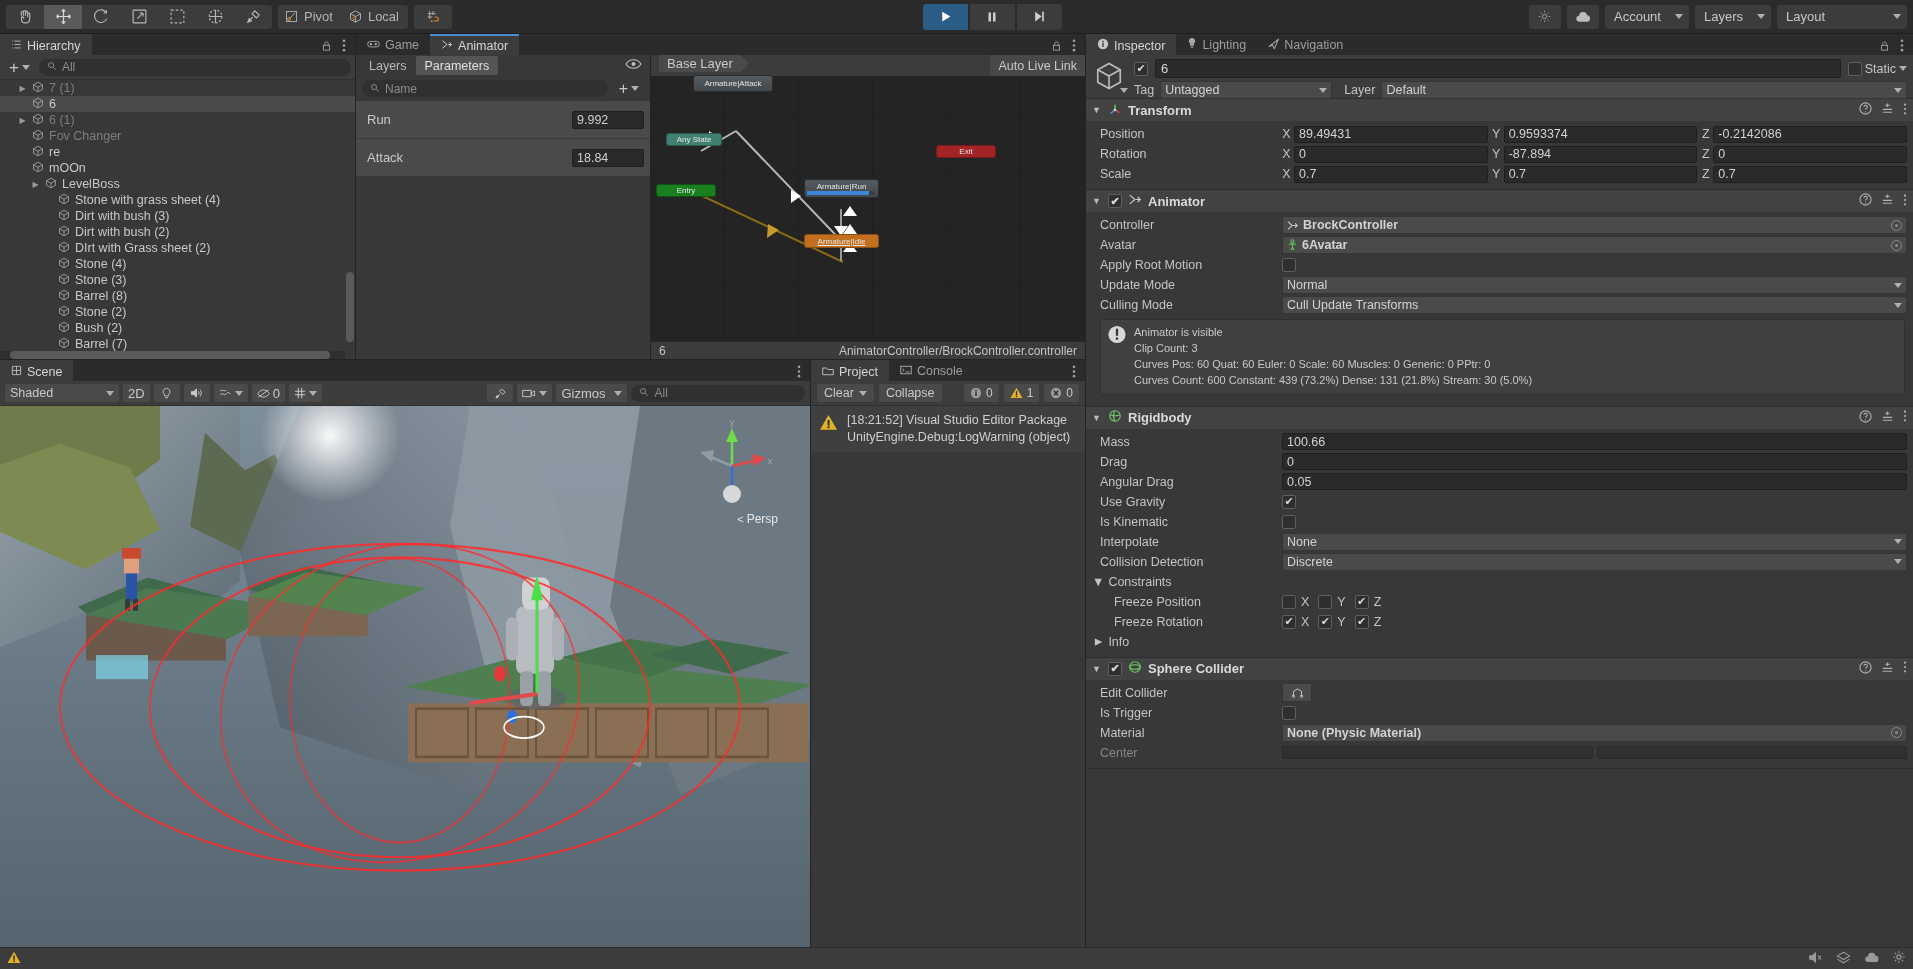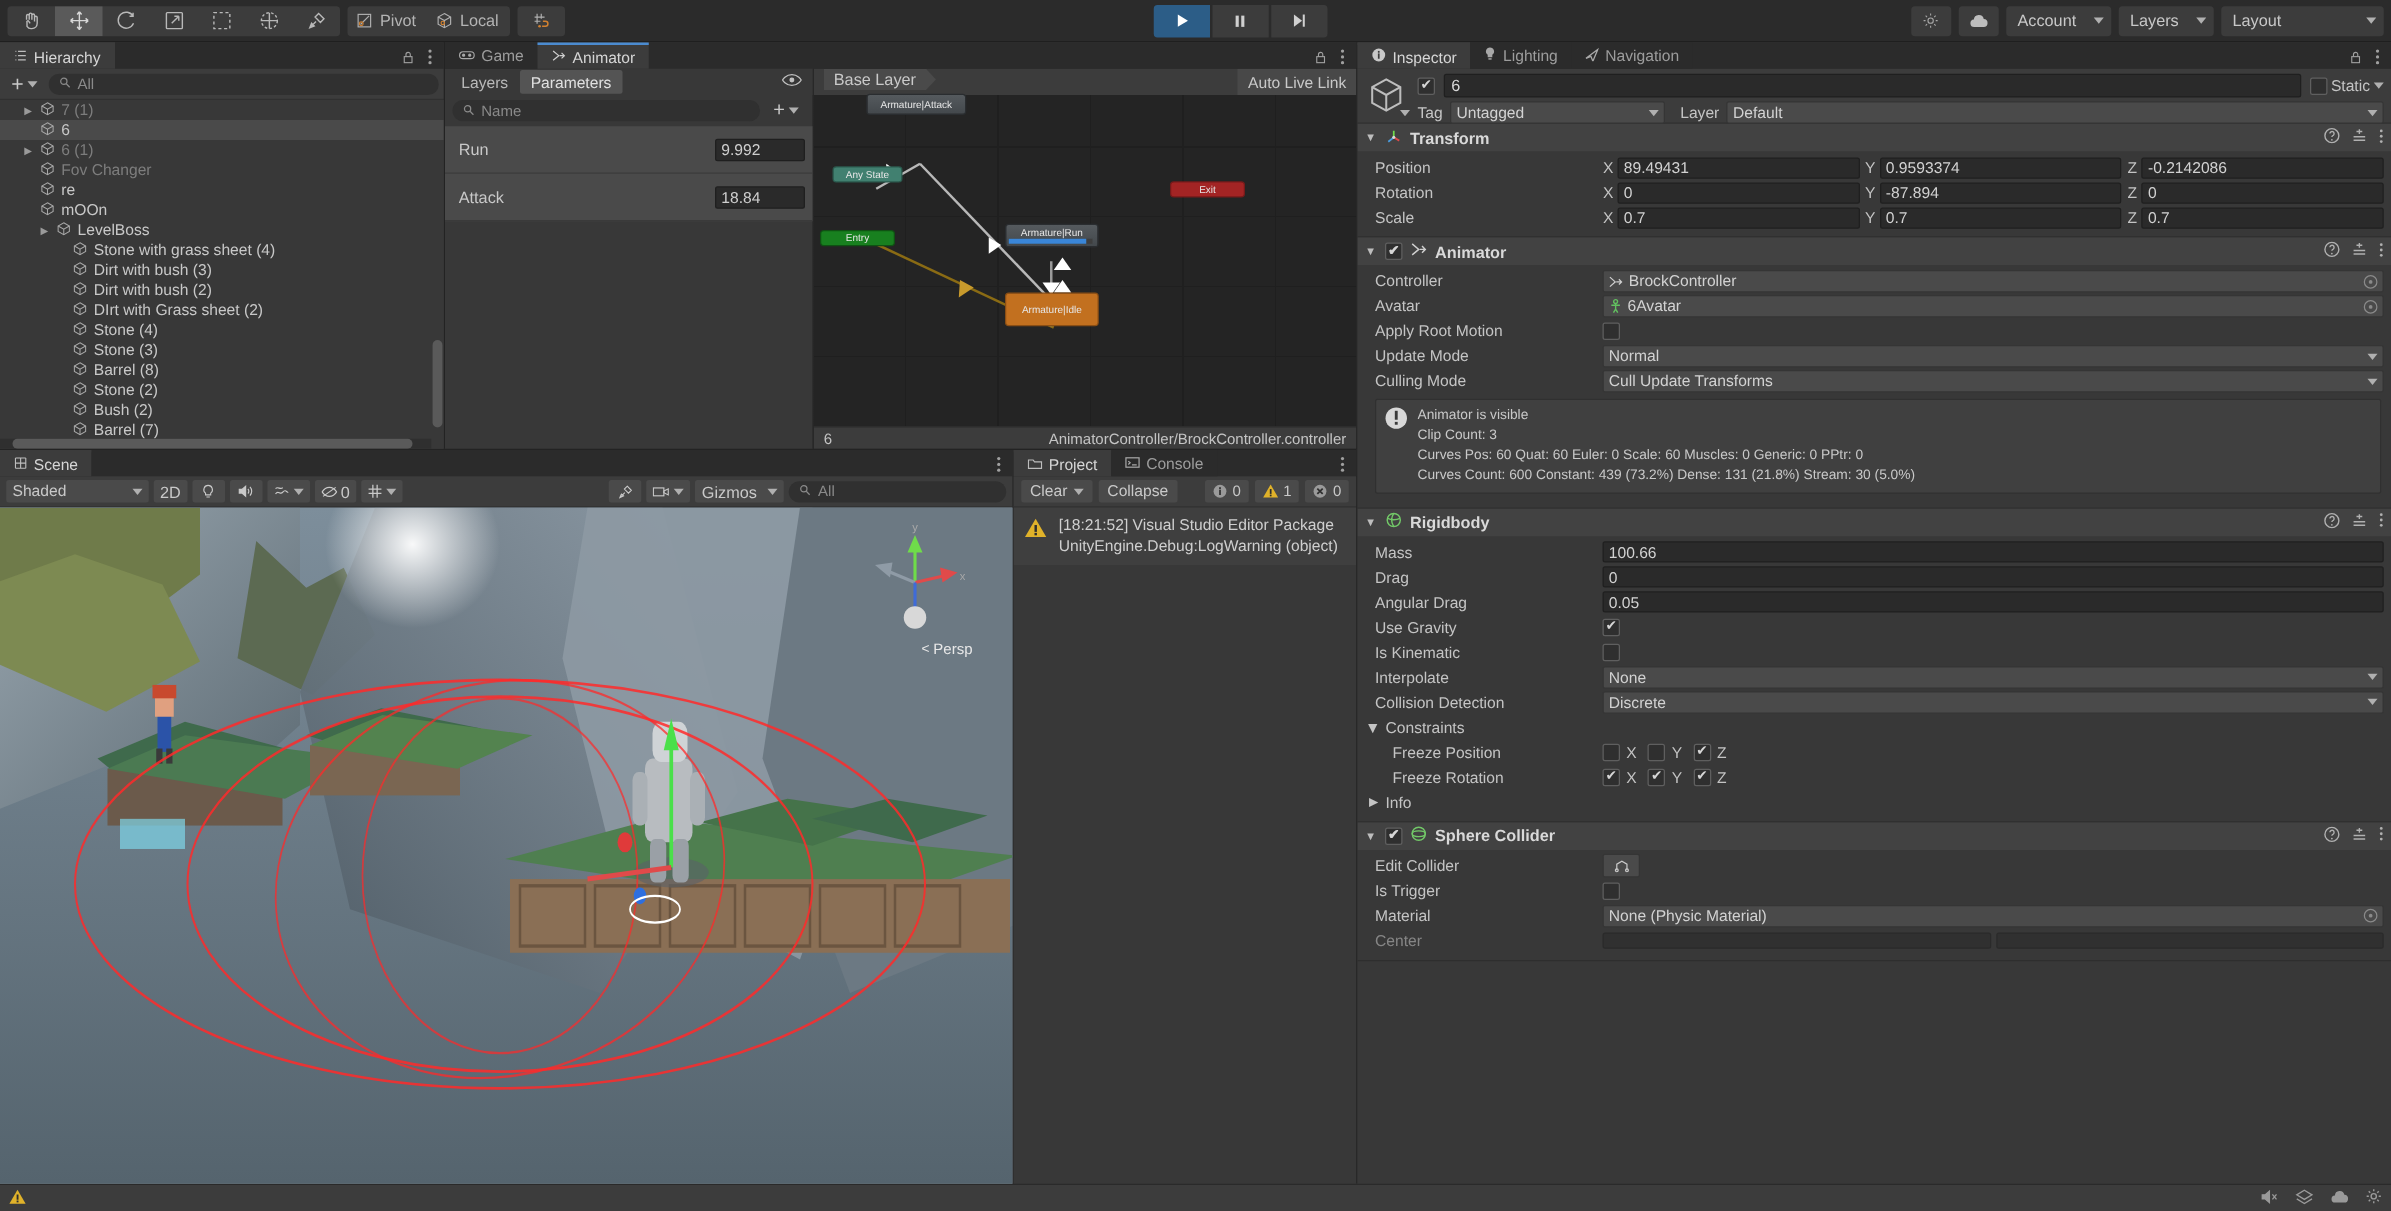--- a/index.html
+++ b/index.html
@@ -151,21 +151,21 @@
   .comp-body{ padding:3px 6px 5px 6px; }
   .frow{ height:20px; display:flex; align-items:center; font-size:12.5px; }
   .flabel{ width:190px; color:#c4c4c4; flex:0 0 190px; padding-left:8px; }
   .flabel.ind{ padding-left:22px; }
   .fvals{ flex:1; display:flex; align-items:center; gap:4px; }
   .vec{ flex:1; display:flex; align-items:center; gap:3px;}
   .vec .ax{ color:#c4c4c4; width:9px; text-align:center; flex:0 0 9px;}
   .inp{ flex:1; min-width:0; height:17px; background:#2a2a2a; border:1px solid #1f1f1f; border-radius:2px;
       display:flex;align-items:center; padding:0 4px; color:#d2d2d2; font-size:12.5px; overflow:hidden;}
   .objfield{ flex:1; height:18px; background:#4a4a4a; border:1px solid #353535; border-radius:2px;
-      display:flex;align-items:center; gap:4px; padding:0 4px; color:#d2d2d2; font-size:12.5px; cursor:pointer;}
+      display:flex;align-items:center; gap:4px; padding:0 4px; color:#d2d2d2; font-size:12.5px; cursor:pointer;font-weight:bold;}
   .objfield .circ{ margin-left:auto; width:11px;height:11px;border:1px solid #8a8a8a;border-radius:50%;
       display:inline-block; position:relative;}
   .objfield .circ:after{content:"";position:absolute;left:3px;top:3px;width:3px;height:3px;border-radius:50%;background:#8a8a8a;}
   .infobox{ margin:4px 2px 6px 8px; background:#404040; border:1px solid #303030; border-radius:2px;
       display:flex; gap:7px; padding:5px 6px; font-size:11px; color:#c9c9c9; line-height:1.45;}
   .editcoll{ width:30px;height:19px;background:#4a4a4a;border:1px solid #353535;border-radius:2px;
       display:flex;align-items:center;justify-content:center;cursor:pointer;}
   .cbxrow{ display:flex; align-items:center; gap:5px; }
 
   
@@ -598,21 +598,21 @@
                   </div>
                   <div class="node green" style="left: 5px; top: 108px; width: 60px; height: 13px;">
                     <span>Entry</span>
                   </div>
                   <div class="node gray" style="left: 153px; top: 103px; width: 75px; height: 19px;">
                     <span style="margin-bottom: 5px;">Armature|Run</span>
                     <span class="bluebar">
                       <i></i>
                     </span>
                   </div>
-                  <div class="node orange" style="left: 153px; top: 158px; width: 75px; height: 27px;">
+                  <div class="node orange" style="left: 153px; top: 158px; width: 75px; height: 14px; text-decoration: underline;">
                     <span>Armature|Idle</span>
                   </div>
                   <div class="node red" style="left: 285px; top: 69px; width: 60px; height: 13px;">
                     <span>Exit</span>
                   </div>
                 </div>
               <div class="anim-status">
                 <span>6</span>
                 <span class="right">AnimatorController/BrockController.controller</span>
               </div>

